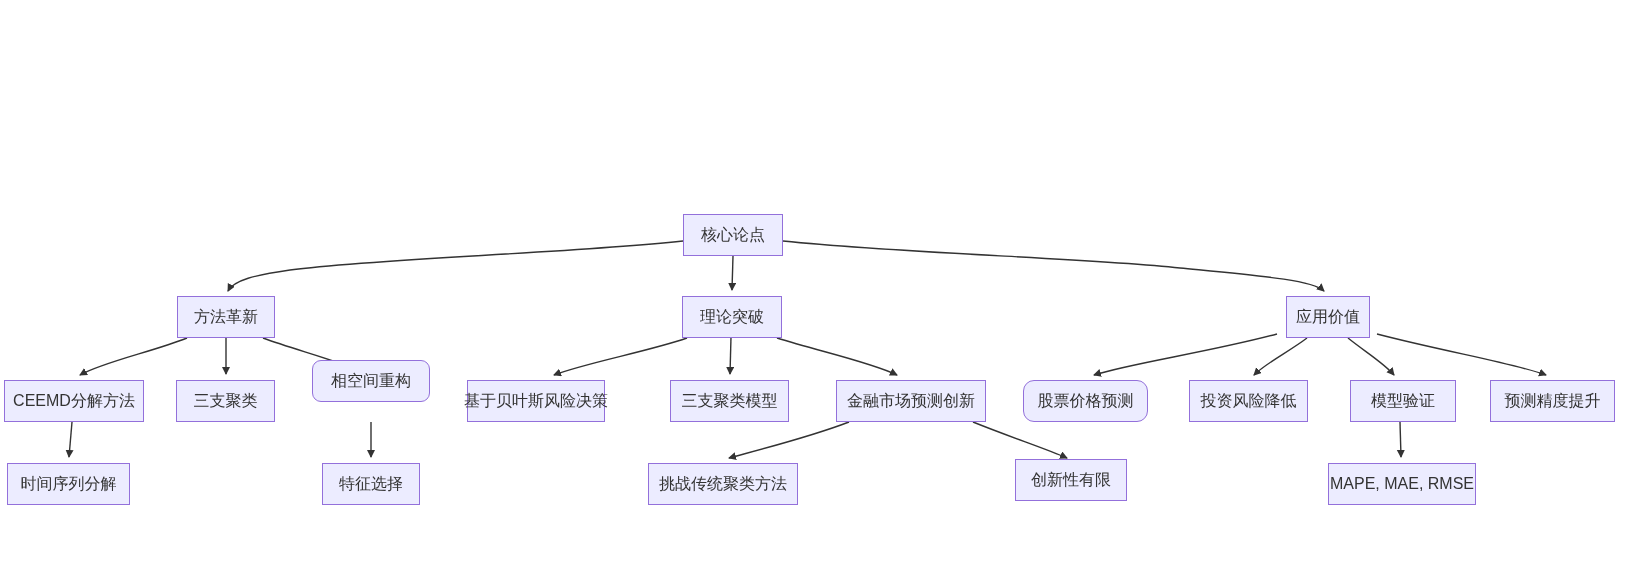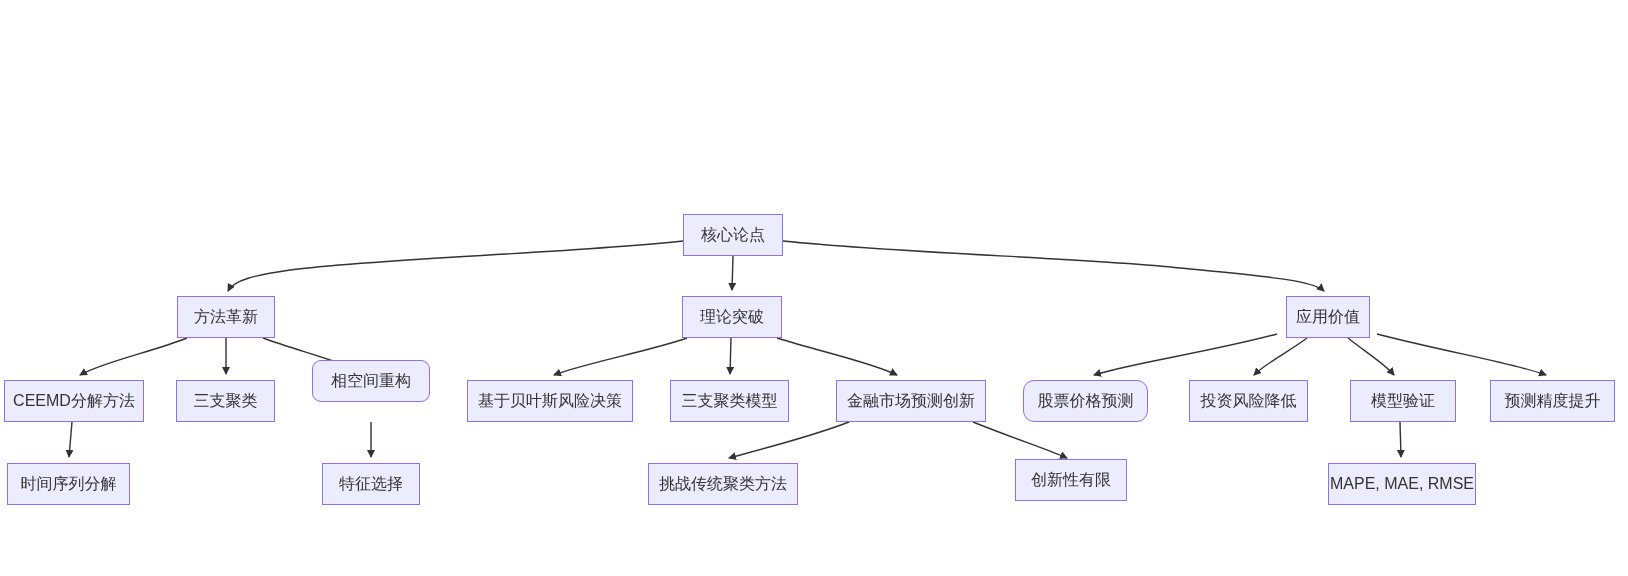--- a/index.html
+++ b/index.html
@@ -79,21 +79,21 @@
 
   <div class="node" style="left:4px;top:380px;width:140px;">
     <span>CEEMD分解方法</span>
   </div>
   <div class="node" style="left:176px;top:380px;width:99px;">
     <span>三支聚类</span>
   </div>
   <div class="node" style="left:312px;top:360px;width:118px;border-radius:9px;">
     <span>相空间重构</span>
   </div>
-  <div class="node" style="left:467px;top:380px;width:166px;">
+  <div class="node" style="left:467px;top:380px;width:138px;">
     <span>基于贝叶斯风险决策</span>
   </div>
   <div class="node" style="left:670px;top:380px;width:119px;">
     <span>三支聚类模型</span>
   </div>
   <div class="node" style="left:836px;top:380px;width:150px;">
     <span>金融市场预测创新</span>
   </div>
   <div class="node" style="left:1023px;top:380px;width:125px;border-radius:11px;">
     <span>股票价格预测</span>

